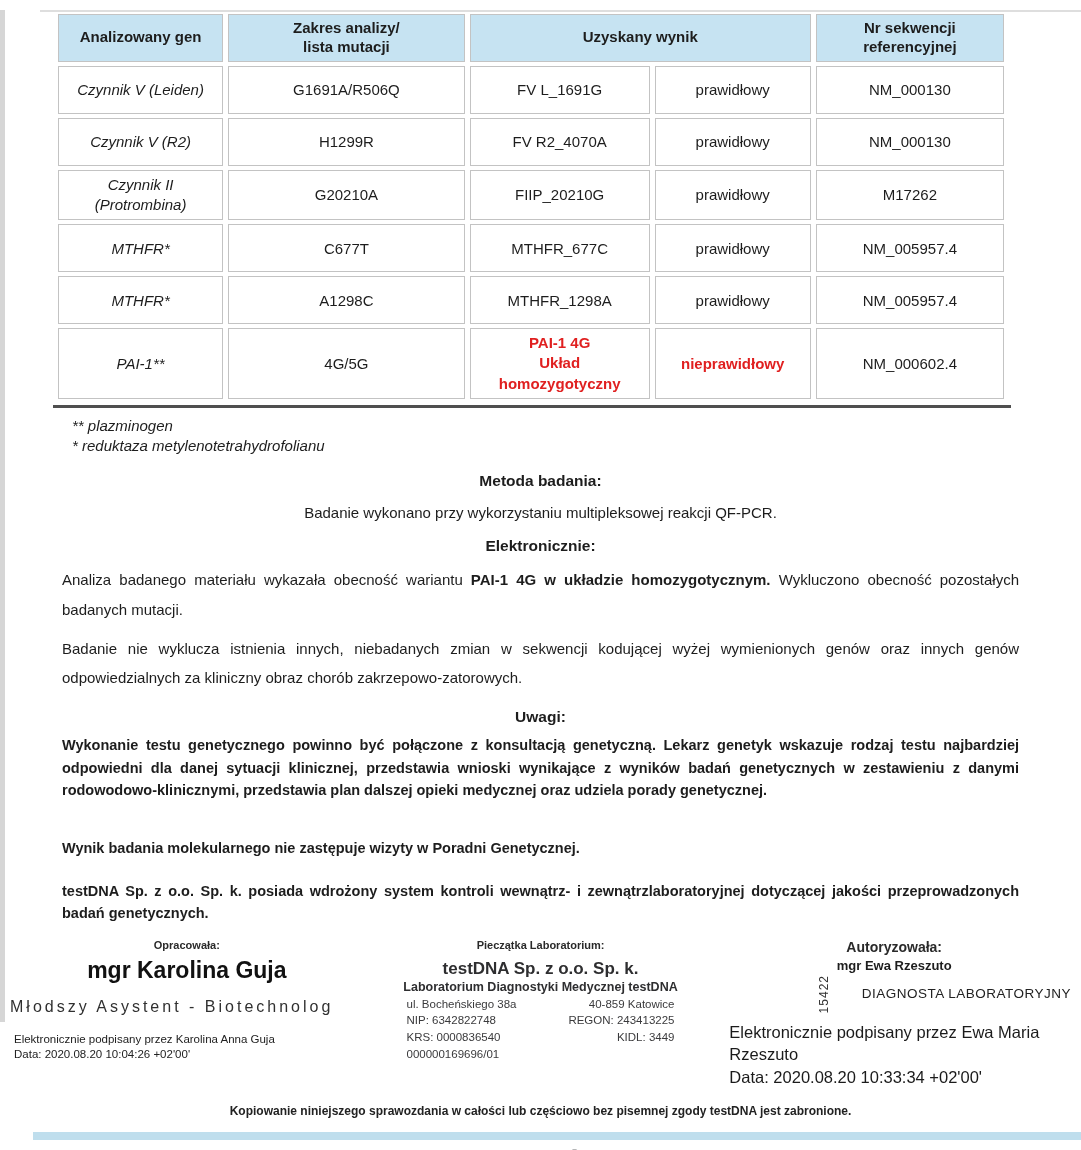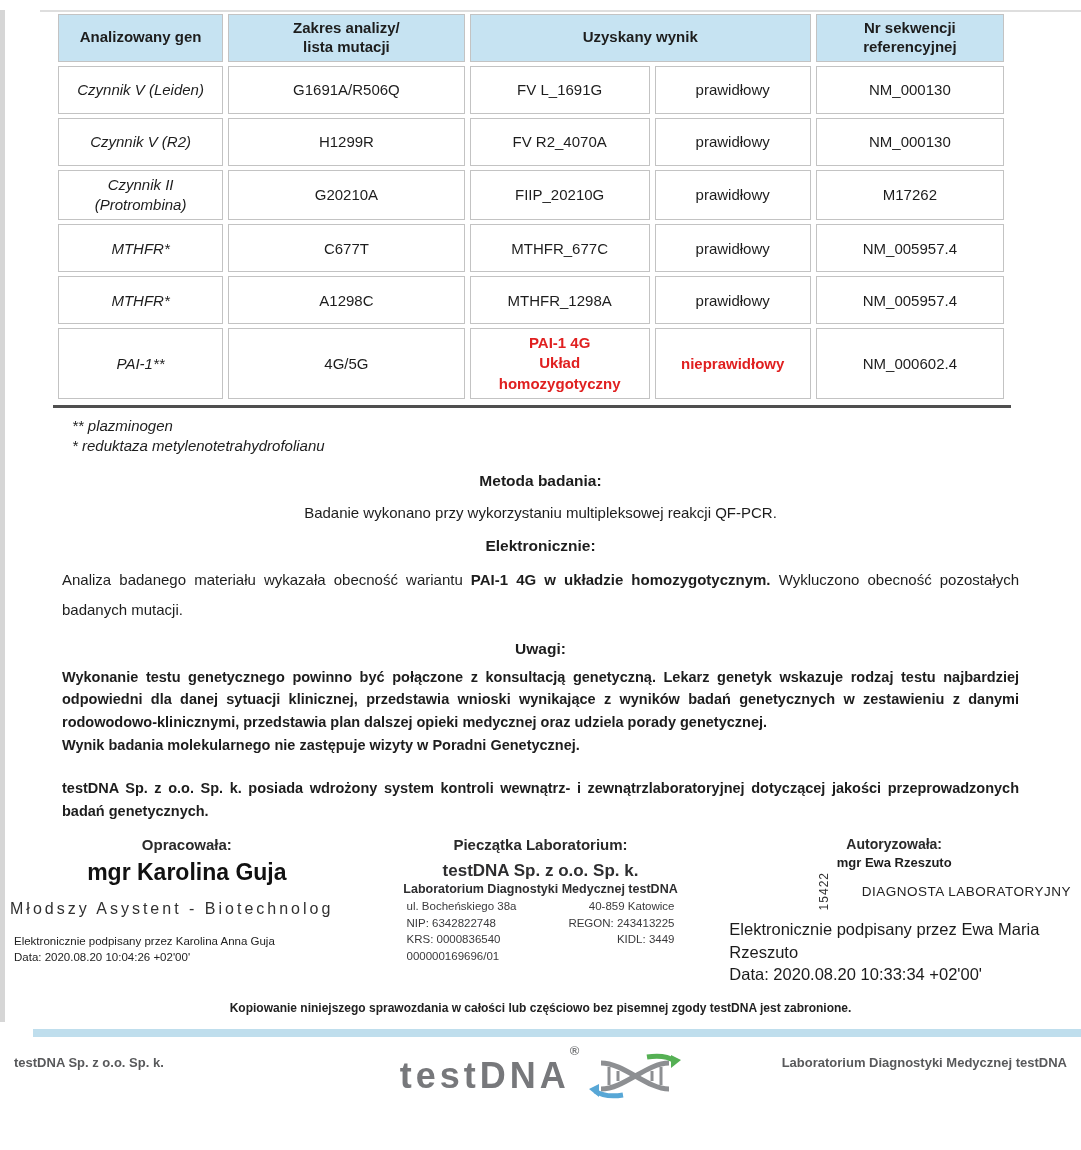--- a/index.html
+++ b/index.html
@@ -21,26 +21,26 @@
   .red { color:#e02020; font-weight:bold; }
   .two-line { line-height:1.35; }
 
   .footnotes { margin:8px 0 0 72px; font-style:italic; font-size:15px; line-height:1.35; }
 
   
   .sec-head { text-align:center; font-weight:bold; font-size:15.5px; margin-top:16px; }
   .sec-center { text-align:center; font-size:15px; margin-top:14px; }
   .para { margin:10px 62px 0 62px; font-size:15px; text-align:justify; line-height:1.95; }
   .para-tight { margin:8px 62px 0 62px; font-size:14.5px; text-align:justify; line-height:1.55; font-weight:bold; }
-  .bold-line { margin:4px 62px 0 62px; font-size:14.5px; font-weight:bold; }
+  .bold-line { margin:38px 62px 0 62px; font-size:14.5px; font-weight:bold; }
 
   
   .sig-row { display:flex; margin:14px 10px 0 10px; }
   .sig-col { flex:1; }
-  .sig-label { text-align:center; font-weight:bold; font-size:15px; color:#2a2a2a; }
+  .sig-label { text-align:center; font-weight:bold; font-size:11px; color:#2a2a2a; }
   .sig-name { text-align:center; font-weight:bold; font-size:23px; margin-top:6px; color:#111; }
   .sig-title { text-align:left; font-size:16px; letter-spacing:3px; margin-top:14px; color:#303030; }
   .sig-esig-small { margin:16px 0 0 4px; font-size:11.5px; line-height:1.35; color:#222; }
   .stamp { text-align:center; }
   .stamp-company { font-weight:bold; font-size:17px; margin-top:8px; color:#2e2e30; }
   .stamp-lab { font-weight:bold; font-size:12.5px; margin-top:1px; color:#2e2e30; }
   .stamp-grid { width:268px; margin:2px auto 0 auto; font-size:11.5px; color:#3a3a3c; line-height:1.45; }
   .stamp-grid .rowline { display:flex; justify-content:space-between; }
   .auth-name { text-align:center; font-weight:bold; font-size:13px; margin-top:3px; }
   .auth-mid { display:flex; align-items:center; justify-content:flex-end; margin-top:2px;gap:21px; }
@@ -143,20 +143,21 @@
   <div class="footnotes">
     <div>** plazminogen</div>
     <div>* reduktaza metylenotetrahydrofolianu</div>
   </div>
 
   <div class="sec-head">Metoda badania:</div>
   <div class="sec-center">Badanie wykonano przy wykorzystaniu multipleksowej reakcji QF-PCR.</div>
 
   <div class="sec-head">Elektronicznie:</div>
   <div class="para"><span>Analiza badanego materiału wykazała obecność wariantu </span><b>PAI-1 4G w układzie homozygotycznym.</b><span> Wykluczono obecność pozostałych badanych mutacji.</span></div>
+  <div class="para">Badanie nie wyklucza istnienia innych, niebadanych zmian w sekwencji kodującej wyżej wymienionych genów oraz innych genów odpowiedzialnych za kliniczny obraz chorób zakrzepowo-zatorowych.</div>
 
   <div class="sec-head">Uwagi:</div>
   <div class="para-tight">Wykonanie testu genetycznego powinno być połączone z konsultacją genetyczną. Lekarz genetyk wskazuje rodzaj testu najbardziej odpowiedni dla danej sytuacji klinicznej, przedstawia wnioski wynikające z wyników badań genetycznych w zestawieniu z danymi rodowodowo-klinicznymi, przedstawia plan dalszej opieki medycznej oraz udziela porady genetycznej.</div>
   <div class="bold-line">Wynik badania molekularnego nie zastępuje wizyty w Poradni Genetycznej.</div>
   <div class="para-tight" style="margin-top:24px">testDNA Sp. z o.o. Sp. k. posiada wdrożony system kontroli wewnątrz- i zewnątrzlaboratoryjnej dotyczącej jakości przeprowadzonych badań genetycznych.</div>
 
   <div class="sig-row">
     <div class="sig-col">
       <div class="sig-label">Opracowała:</div>
       <div class="sig-name">mgr Karolina Guja</div>

